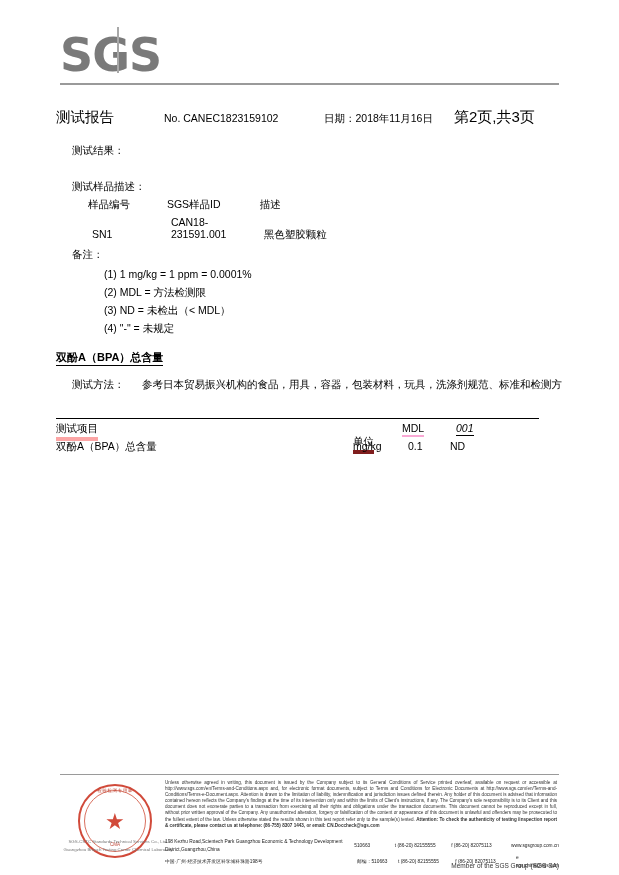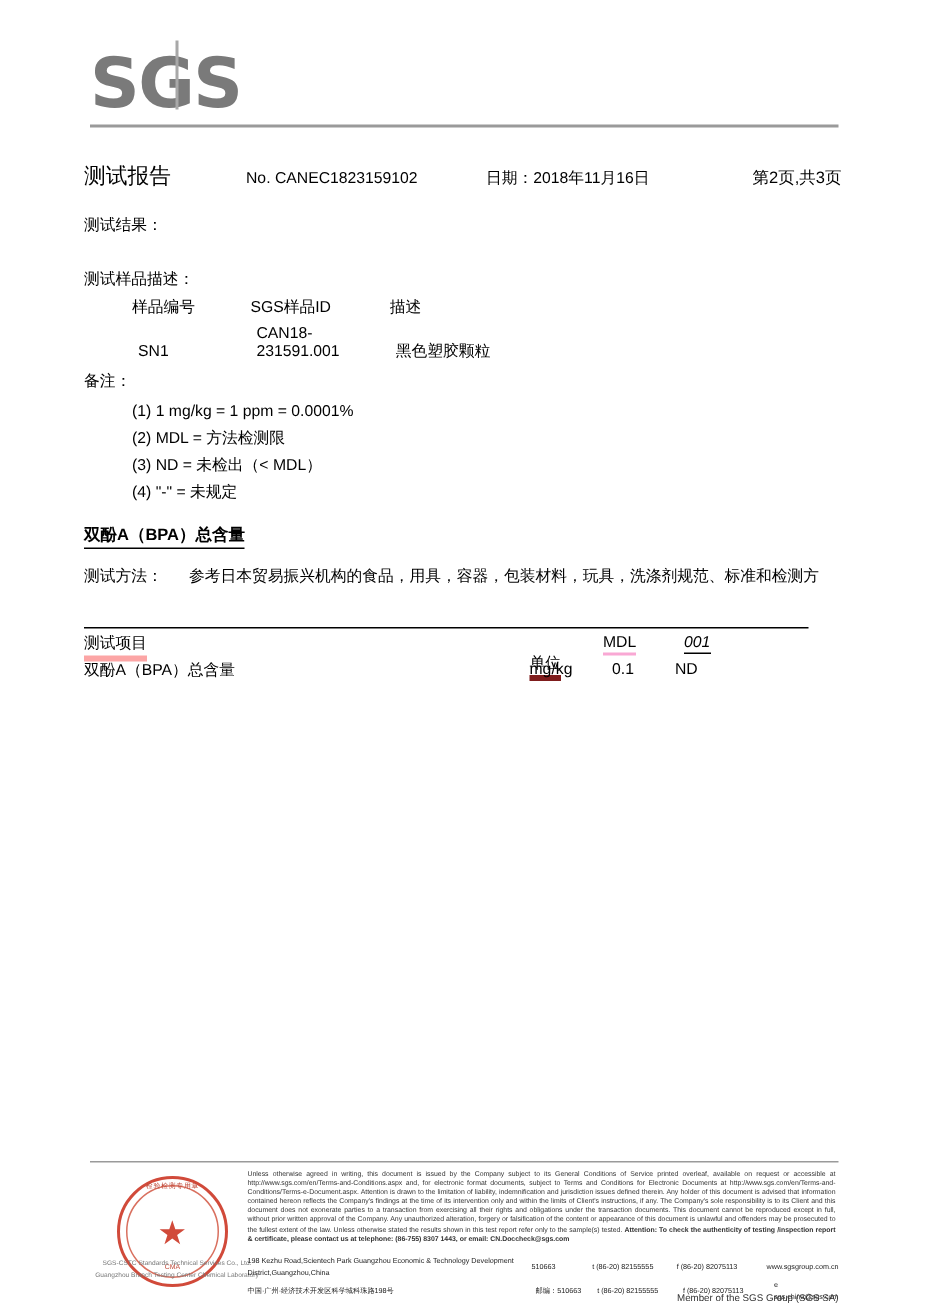--- a/index.html
+++ b/index.html
@@ -73,31 +73,31 @@
   }
   .doc-no {
     font-size: 10.5px;
     width: 160px;
   }
   .doc-date {
     font-size: 10.5px;
     width: 130px;
   }
   .doc-page {
-    font-size: 11px;
-    text-align: right;
+    font-size: 15px;
     flex: 1;
   }
 
   
   .t {
     position: absolute;
     font-size: 10.5px;
     line-height: 16px;
     white-space: pre;
+    margin-left: 16px;
   }
 
   .results-label { left: 56px; top: 142px; }
   .sample-desc-label { left: 56px; top: 178px; }
 
   
   .sample-head {
     position: absolute;
     left: 88px;
     top: 198px;

